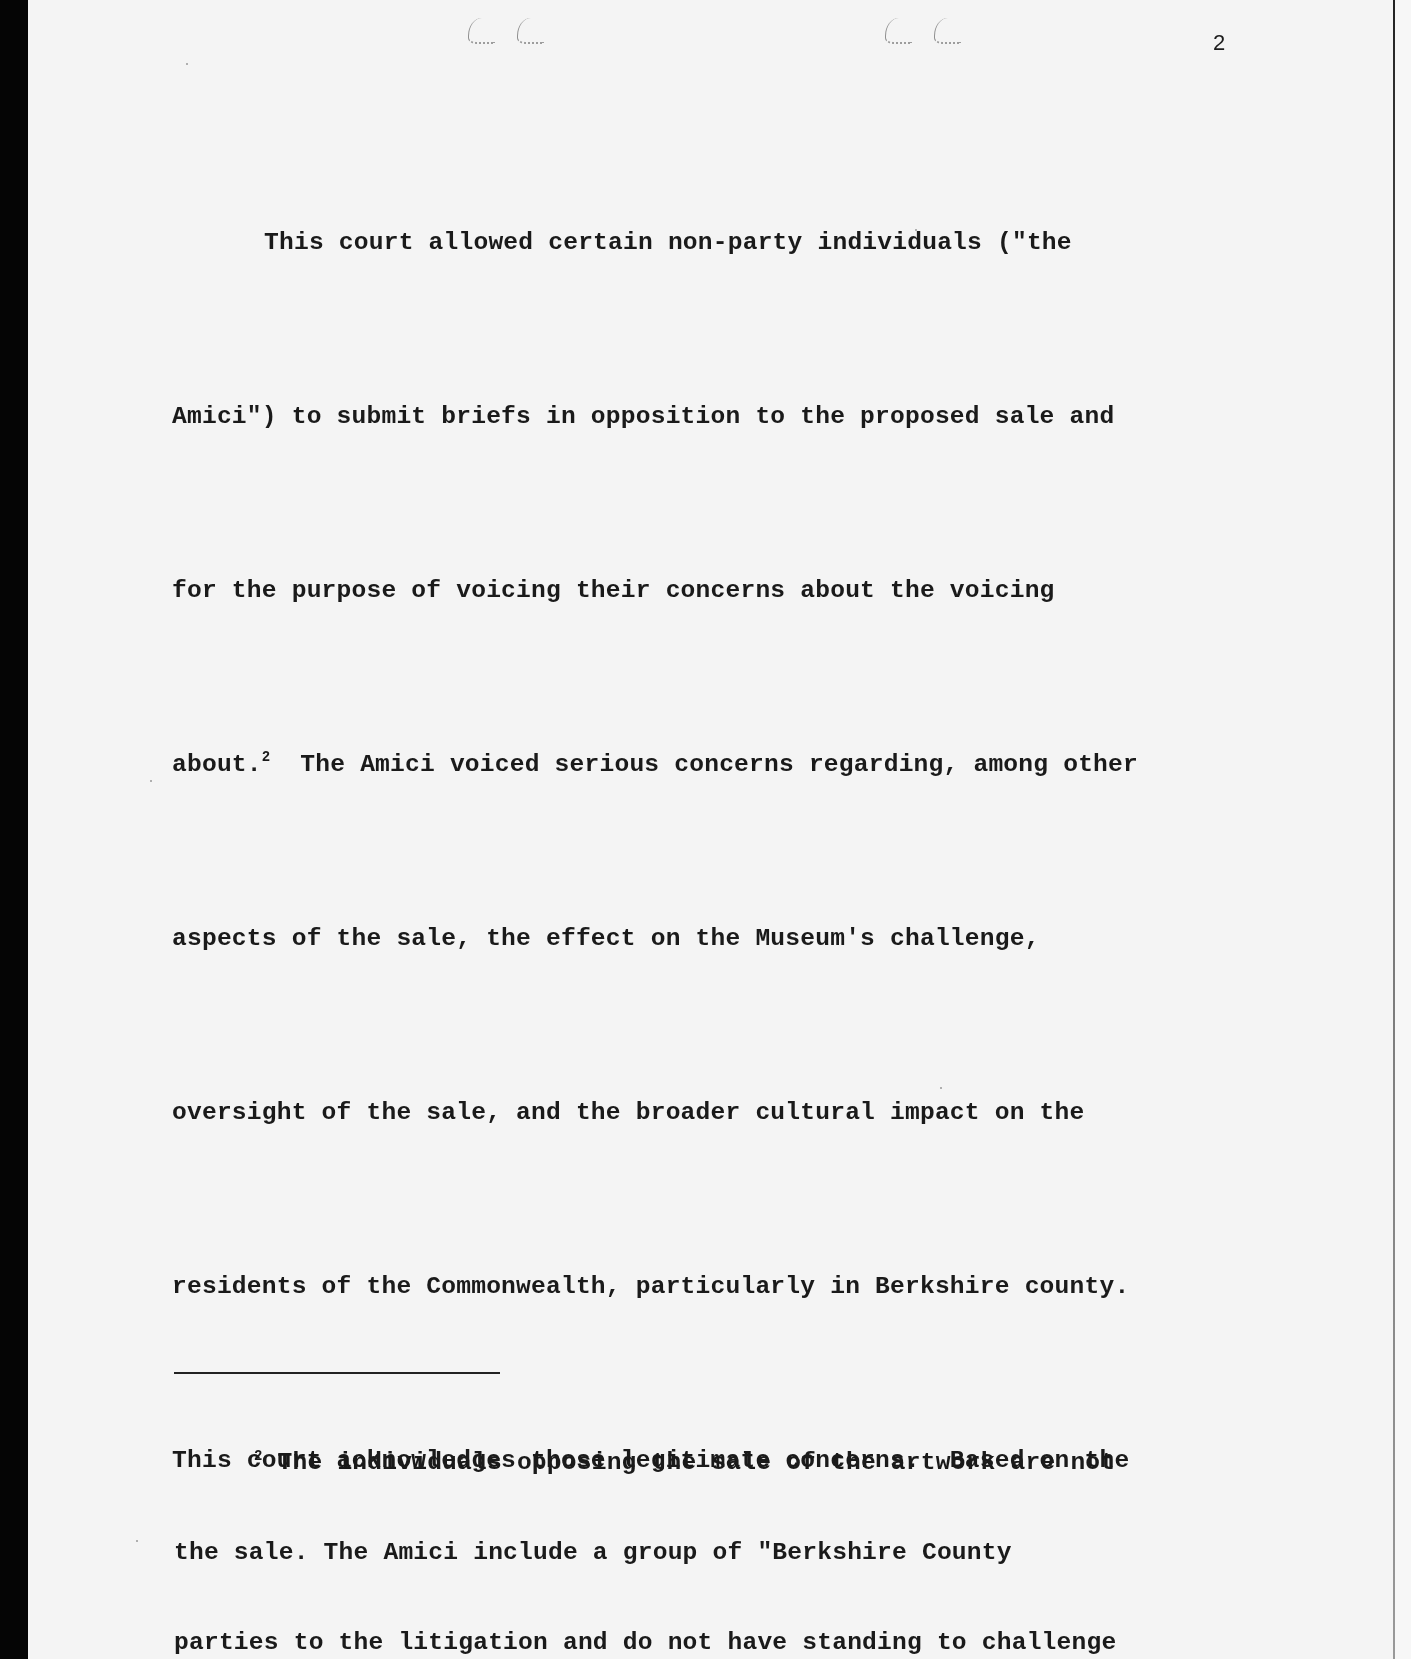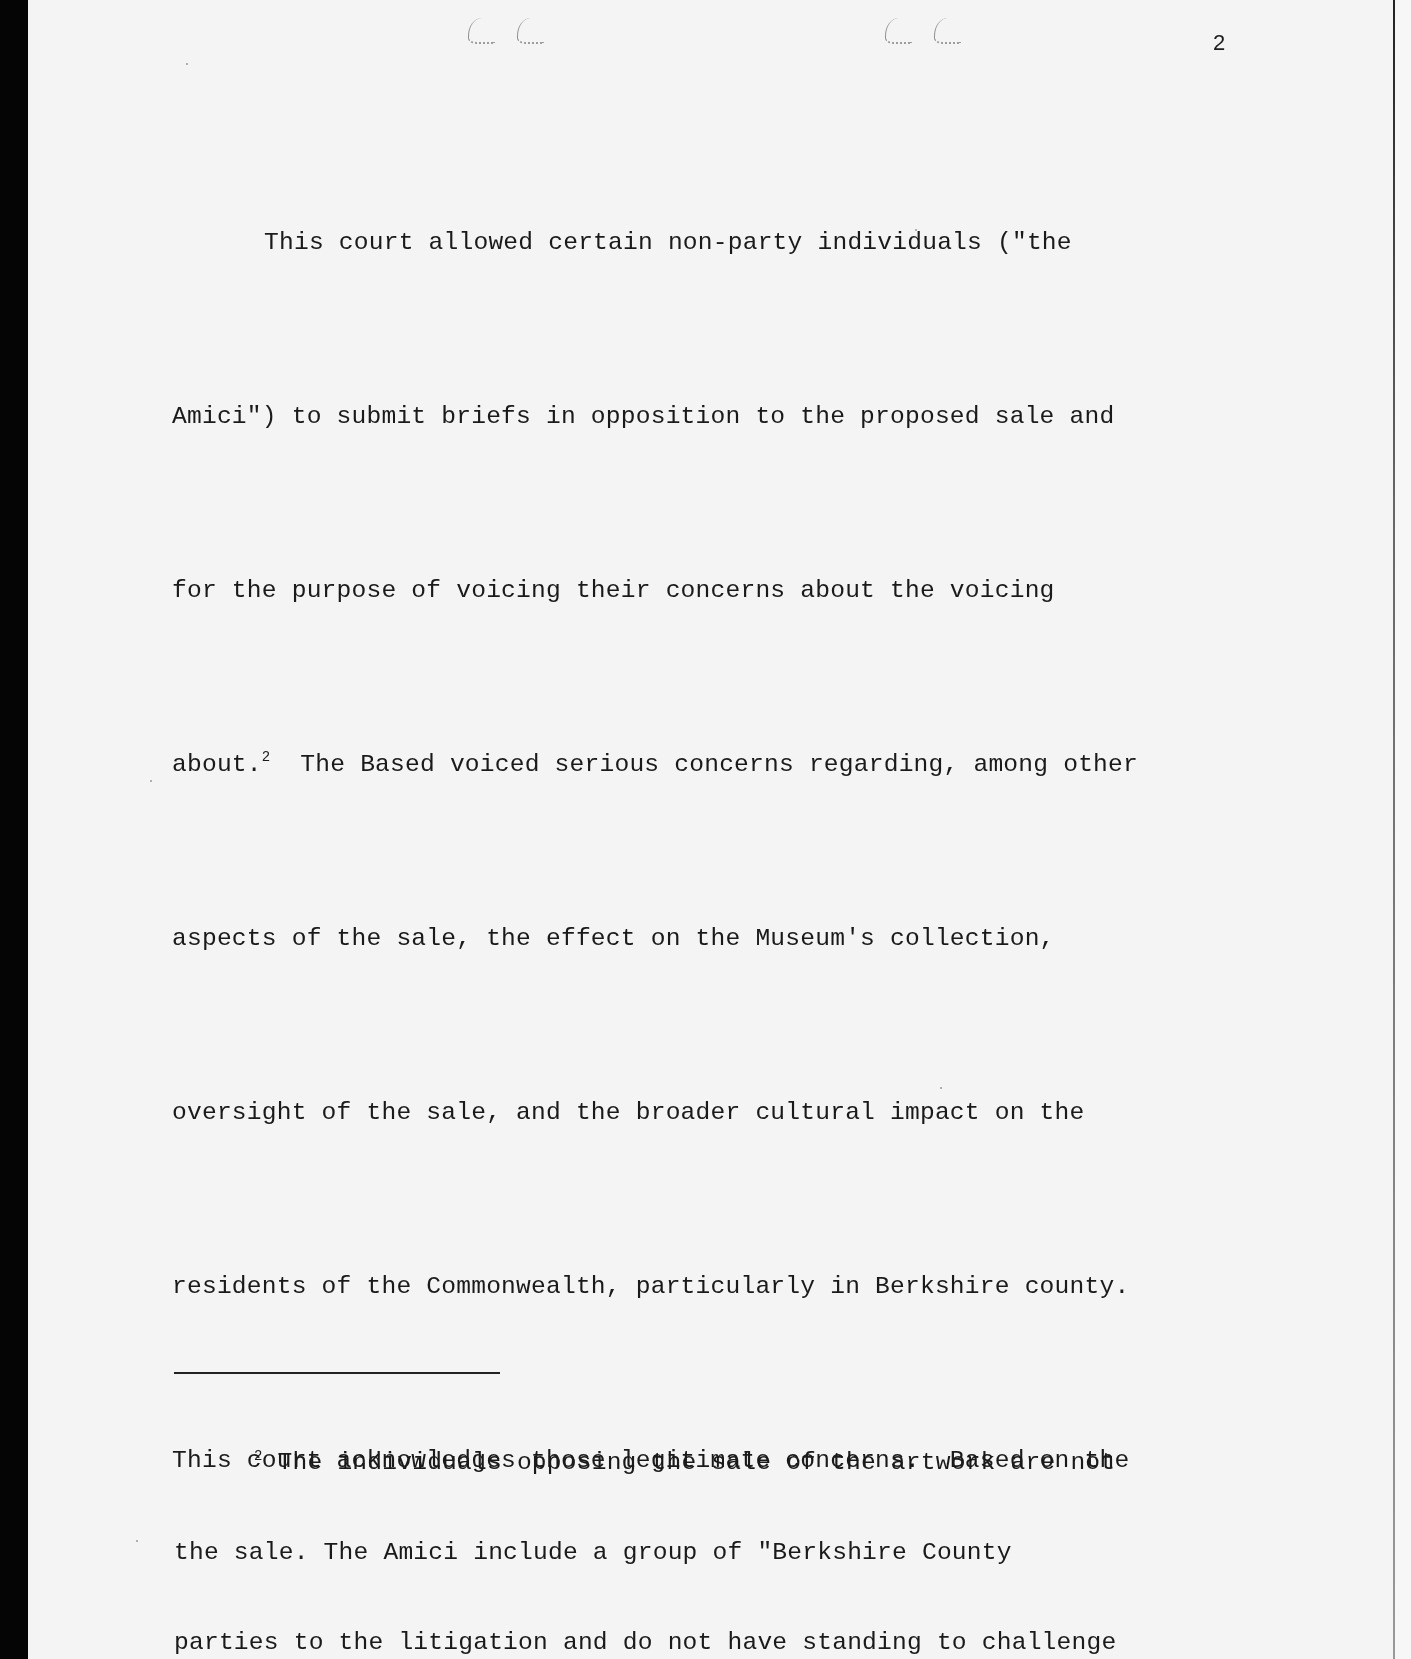--- a/index.html
+++ b/index.html
@@ -58,21 +58,21 @@
     .body-text {
       position: absolute;
       left: 172px;
       top: 98px;
       width: 1060px;
       font-size: 24.6px;
       line-height: 58px;
       letter-spacing: 0.2px;
       white-space: pre;
     }
-    .line { display: block; height: 58px; }
+    .line { display: block; height: 58px; font-weight: bold; }
     .indent { padding-left: 92px; }
     sup { font-size: 14px; line-height: 0; vertical-align: 10px; }
     .footnote-rule {
       position: absolute;
       left: 174px; top: 1372px;
       width: 326px; height: 2px;
       background: #222;
     }
     .footnote {
       position: absolute;
@@ -106,22 +106,22 @@
   <div class="binder-mark"></div>
   <div class="binder-mark"></div>
 </div>
 
 <div class="page-number">2</div>
 
 <div class="body-text">
   <span class="line indent">This court allowed certain non-party individuals ("the</span>
   <span class="line">Amici") to submit briefs in opposition to the proposed sale and</span>
   <span class="line">for the purpose of voicing their concerns about the voicing</span>
-  <span class="line"><span>about.</span><sup>2</sup><span>  </span><span>The Based voiced serious concerns regarding, among other</span></span>
-  <span class="line">aspects of the sale, the effect on the Museum's collection,</span>
+  <span class="line"><span>about.</span><sup>2</sup><span>  </span><span>The Amici voiced serious concerns regarding, among other</span></span>
+  <span class="line">aspects of the sale, the effect on the Museum's challenge,</span>
   <span class="line">oversight of the sale, and the broader cultural impact on the</span>
   <span class="line">residents of the Commonwealth, particularly in Berkshire county.</span>
   <span class="line">This court acknowledges those legitimate concerns.  Based on the</span>
   
   
   
   
   
   
   

